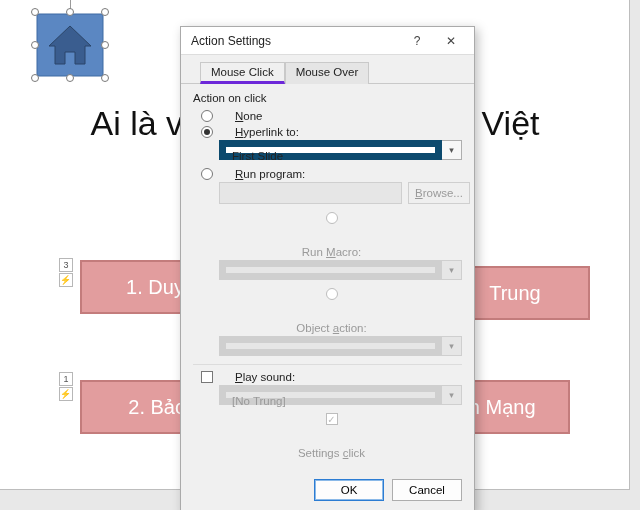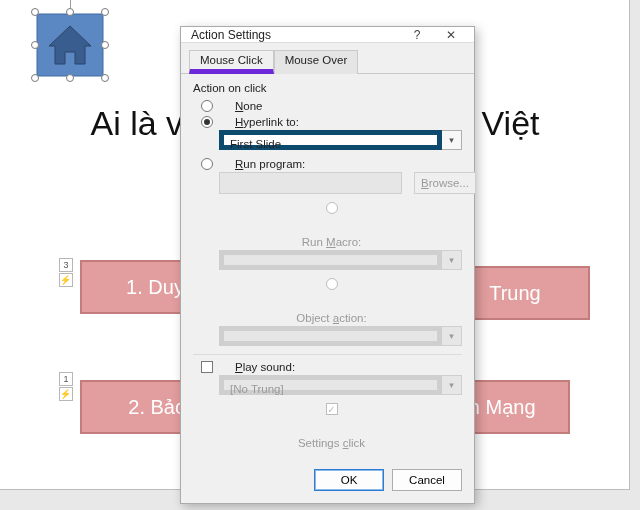--- a/index.html
+++ b/index.html
@@ -90,21 +90,21 @@
     position: absolute;
     left: 180px; top: 26px;
     width: 295px;
     background: #f0f0f0;
     border: 1px solid #aaa;
     box-shadow: 3px 3px 10px rgba(0,0,0,0.25);
   }
   .dlg-titlebar {
     display: flex;
     align-items: center;
-    height: 16px;
+    height: 28px;
     padding: 0 6px 0 10px;
     background: #fff;
     border-bottom: 1px solid #ddd;
   }
   .dlg-title { flex: 1; font-size: 12px; }
   .dlg-btn {
     width: 34px; height: 24px;
     display: flex; align-items: center; justify-content: center;
     color: #444;
   }
@@ -119,21 +119,22 @@
     padding: 3px 10px;
     font-size: 11.5px;
     border: 1px solid #c9c9c9;
     border-bottom: none;
     background: #e5e5e5;
     position: relative;
     top: 1px;
   }
   .tab.active {
     background: #f0f0f0;
-    border-bottom: 5px solid #6d28d9;
+    border-bottom: 3px solid #6d28d9;
+    margin-left: 11px;
   }
   .dlg-body {
     padding: 8px 12px 10px 12px;
   }
   .group-label {
     font-size: 11.5px;
     margin-bottom: 6px;
   }
   .radio-row, .check-row {
     display: flex;
@@ -168,21 +169,21 @@
   }
   .chk.disabled { border-color: #bdbdbd; color: #bdbdbd;}
   .accel { text-decoration: underline; }
   .combo {
     display: flex;
     margin: 2px 0 8px 26px;
     height: 20px;
   }
   .combo input, .combo .combo-text {
     flex: 1;
-    border: 5px solid #0c4a6e;
+    border: 7px solid #0c4a6e;
     background: #fff;
     padding: 0 6px;
     font-size: 11.5px;
     line-height: 18px;
     height: 20px;
   }
   .combo.disabled .combo-text, .combo.disabled .combo-btn,
   .combo.disabled input {
     background: #e6e6e6;
     color: #9a9a9a;
@@ -192,21 +193,21 @@
     width: 20px;
     border: 1px solid #aeaeae;
     border-left: none;
     background: #f7f7f7;
     display: flex; align-items: center; justify-content: center;
     font-size: 9px;
     color: #555;
   }
   .runprog-row {
     display: flex;
-    gap: 12px;
+    gap: 6px;
     margin: 2px 4px 8px 26px;
   }
   .runprog-row input {
     flex: 1;
     height: 22px;
     border: 1px solid #cfcfcf;
     background: #e6e6e6;
   }
   .browse-btn {
     width: 66px; height: 22px;

